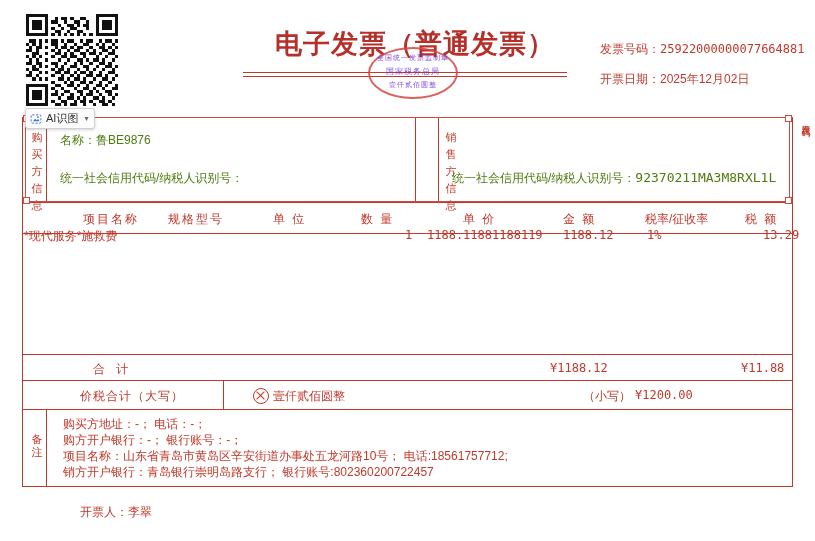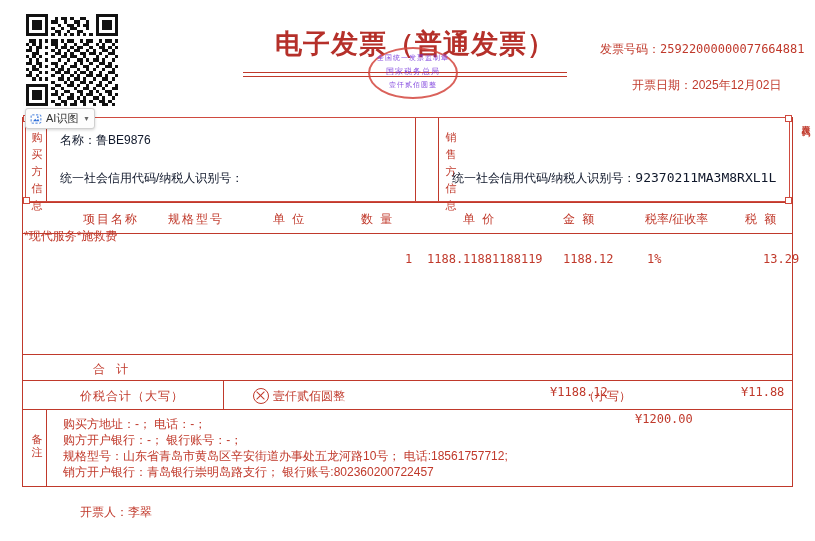--- a/index.html
+++ b/index.html
@@ -79,21 +79,21 @@
 
   
   .meta {
     position: absolute;
     left: 600px;
     font-size: 12px;
     color: #c0392b;
     white-space: nowrap;
   }
   .meta.m1 { top: 41px; }
-  .meta.m2 { top: 77px; margin-left: 32px; }
+  .meta.m2 { top: 71px; }
 
   
   .frame {
     position: absolute;
     left: 22px; top: 117px;
     width: 771px; height: 370px;
     border: 1px solid #c0392b;
     box-sizing: border-box;
   }
   .hline {
@@ -121,42 +121,42 @@
     line-height: 17px;
     color: #c0392b;
   }
   .buyer-label { left: 5px; top: 11px; }
   .seller-label { left: 419px; top: 11px; }
 
   .field {
     position: absolute;
     font-size: 12px;
     white-space: nowrap;
-    color: #0f172a;
+    color: #4d7c0f;
     text-align: center;
   }
   .field .lbl { }
   .field .val { font-family: "DejaVu Sans Mono", monospace; font-size: 12px;}
   .field .valcn { font-family: "Liberation Sans", sans-serif; font-size: 12px;}
 
   
   .colhead {
     position: absolute;
     font-size: 12px;
     white-space: nowrap;
     letter-spacing: 2px;
     color: #c0392b;
   }
   .cell {
     position: absolute;
     font-size: 12px;
     white-space: nowrap;
     color: #c0392b;
   }
-  .mono { font-family: "DejaVu Sans Mono", monospace; margin-top: 24px; }
+  .mono { font-family: "DejaVu Sans Mono", monospace; }
 
   
   .totals-label {
     position: absolute;
     font-size: 12px;
     letter-spacing: 4px;
   }
 
   
   .circle-x {
@@ -563,21 +563,21 @@
 
     <div class="cell" style="left:57px; top:270px; letter-spacing:1px;">价税合计（大写）</div>
     <div class="circle-x" style="left:230px; top:270px;"></div>
     <div class="cell" style="left:250px; top:270px;">壹仟贰佰圆整</div>
     <div class="cell" style="left:560px; top:270px;">（小写）</div>
     <div class="cell mono" style="left:612px; top:270px;">¥1200.00</div>
 
     <div class="remark-label" style="left:5px; top:315px;">备注</div>
     <div class="cell" style="left:40px; top:314px;">购方开户银行：-；    银行账号：-；</div>
     <div class="cell" style="left:40px; top:298px;">购买方地址：-；    电话：-；</div>
-    <div class="cell" style="left:40px; top:330px;">规格型号：山东省青岛市黄岛区辛安街道办事处五龙河路10号；    电话:18561757712;</div>
+    <div class="cell" style="left:40px; top:330px;">项目名称：山东省青岛市黄岛区辛安街道办事处五龙河路10号；    电话:18561757712;</div>
     <div class="cell" style="left:40px; top:346px;">销方开户银行：青岛银行崇明岛路支行；  银行账号:802360200722457</div>
   </div>
 
   <div class="footer">
     <span>开票人：</span><span>李翠</span>
   </div>
 
   <div class="sel-rect">
     <div class="sel-handle" style="left:-3px; top:-3px;"></div>
     <div class="sel-handle" style="right:-3px; top:-3px;"></div>

